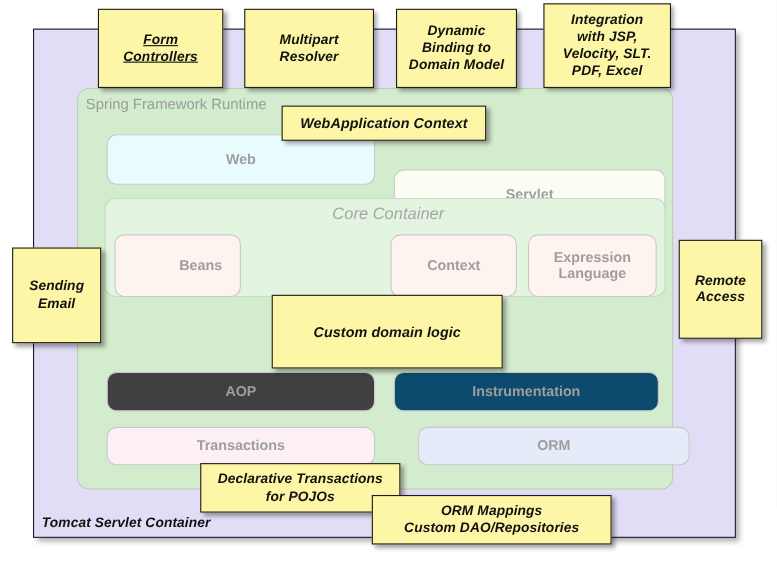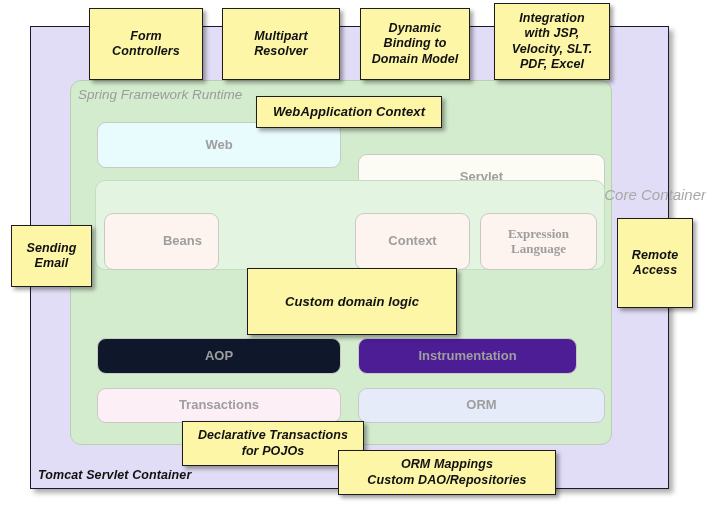--- a/index.html
+++ b/index.html
@@ -44,21 +44,20 @@
     width: 542px; height: 365px;
     background: #d4ecce;
     border: 1px solid #b9cfb2;
     border-radius: 11px;
     box-sizing: border-box;
   }
   .spring-label {
     position: absolute;
     left: 78px; top: 87px;
     font-size: 13.5px;
-    font-style: italic;
     color: #9b9b9b;
     white-space: nowrap;
   }
 
   
   .mod {
     position: absolute;
     border-radius: 9px;
     border: 1px solid #c9c9c9;
     box-sizing: border-box;
@@ -77,21 +76,21 @@
     left: 95px; top: 180px;
     width: 510px; height: 90px;
     background: #e3f5e0;
     border: 1px solid #c5dcc1;
     border-radius: 10px;
     box-sizing: border-box;
   }
   .core-label {
     position: absolute;
     left: 0; right: 0; top: 186px;
-    text-align: right;
+    text-align: center;
     font-size: 15px;
     font-style: italic;
     color: #a7a7a7;
   }
 
   
   .callout {
     position: absolute;
     background: #fdf6a6;
     border: 1px solid #1d1d1d;
@@ -131,39 +130,39 @@
   <div class="core-container"></div>
   <div class="core-label">Core Container</div>
 
   <div class="mod" style="left:104px; top:213px; width:115px; height:57px; background:#fdf3ef;padding-left:42px;">
     <span>Beans</span>
   </div>
   <div class="mod" style="left:355px; top:213px; width:115px; height:57px; background:#fdf3ef;">
     <span>Context</span>
   </div>
   <div class="mod" style="left:480px; top:213px; width:117px; height:57px; background:#fdf3ef;">
-    <span style="white-space:pre-line;font-family:Liberation Serif, serif;">Expression
+    <span style="white-space:pre-line;">Expression
 Language</span>
   </div>
 
-  <div class="mod" style="left:97px; top:338px; width:244px; height:36px; background:#0f172a;">
+  <div class="mod" style="left:97px; top:338px; width:244px; height:36px; background:#404040;">
     <span>AOP</span>
   </div>
-  <div class="mod" style="left:358px; top:338px; width:219px; height:36px; background:#4c1d95;text-align:center;">
+  <div class="mod" style="left:358px; top:338px; width:241px; height:36px; background:#0c4a6e;text-align:center;">
     <span>Instrumentation</span>
   </div>
 
   <div class="mod" style="left:97px; top:388px; width:244px; height:35px; background:#fdeff6;">
     <span>Transactions</span>
   </div>
-  <div class="mod" style="left:358px; top:388px; width:247px; height:35px; background:#e6ebfa;">
+  <div class="mod" style="left:380px; top:388px; width:247px; height:35px; background:#e6ebfa;">
     <span>ORM</span>
   </div>
 
-  <div class="callout" style="left:89px; top:8px; width:114px; height:72px;">
+  <div class="callout" style="left:89px; top:8px; width:114px; height:72px;text-decoration:underline;">
     <span>Form
 Controllers</span>
   </div>
 
   <div class="callout" style="left:222px; top:8px; width:118px; height:72px;">
     <span>Multipart
 Resolver</span>
   </div>
 
   <div class="callout" style="left:360px; top:8px; width:110px; height:72px;">
@@ -176,21 +175,21 @@
     <span>Integration
 with JSP,
 Velocity, SLT.
 PDF, Excel</span>
   </div>
 
   <div class="callout" style="left:256px; top:96px; width:186px; height:32px; font-size:13px;">
     <span>WebApplication Context</span>
   </div>
 
-  <div class="callout" style="left:11px; top:225px; width:81px; height:62px;">
+  <div class="callout" style="left:11px; top:225px; width:81px; height:87px;">
     <span>Sending
 Email</span>
   </div>
 
   <div class="callout" style="left:617px; top:218px; width:76px; height:90px;">
     <span>Remote
 Access</span>
   </div>
 
   <div class="callout" style="left:247px; top:268px; width:210px; height:67px; font-size:13px;">

